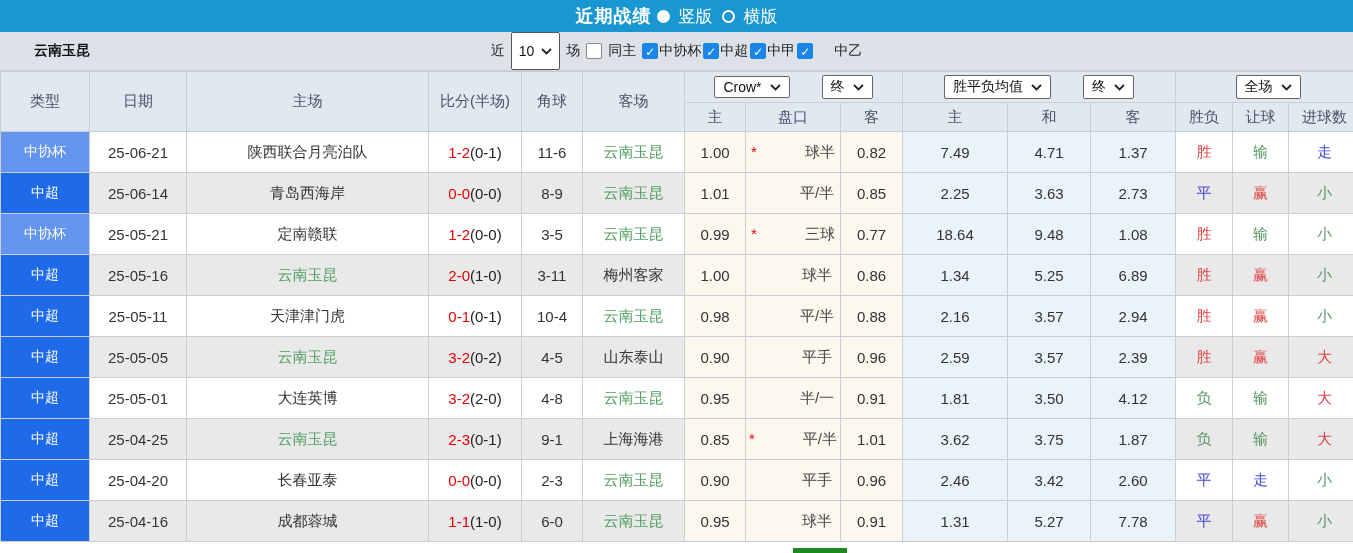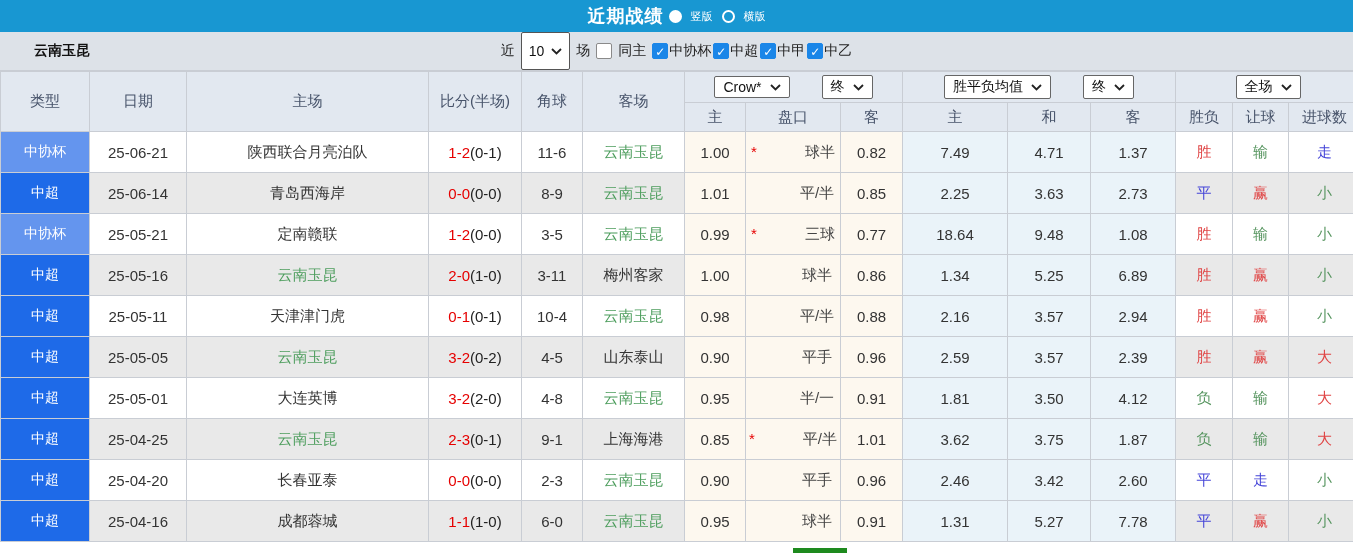--- a/index.html
+++ b/index.html
@@ -7,21 +7,21 @@
     font-family: "Liberation Sans", "DejaVu Sans", sans-serif; }
   .page { position: relative; width: 1353px; height: 553px; }
 
   
   .topbar { height: 32px; background: #1897d2; display: flex; align-items: center;
     justify-content: center; gap: 9px; color: #fff; }
   .topbar .title { font-size: 18px; font-weight: bold; letter-spacing: 1px; }
   .radio { display: inline-block; width: 13px; height: 13px; border-radius: 50%;
     border: 2px solid #fff; background: transparent; }
   .radio.filled { background: #fff; margin-left: -4px; }
-  .topbar .rlabel { font-size: 11px; }
+  .topbar .rlabel { font-size: 17px; }
 
   
   .filterbar { height: 39px; background: #dde2e8; display: flex; align-items: center;
     position: relative; font-size: 14px; color: #222; border-bottom: 1px solid #c9cdd4; }
   .teamname { position: absolute; left: 34px; font-size: 14px; font-weight: bold; color: #111; }
   .filterctrls { margin: 0 auto; display: flex; align-items: center; gap: 4px; }
   .selbox { display: inline-flex; align-items: center; gap: 7px; background: #fff;
     border: 1px solid #555; border-radius: 2px; padding: 10px 7px; font-size: 14px; color: #111; }
   .selbox svg { display: block; }
   .cb { display: inline-block; width: 16px; height: 16px; border: 1px solid #8a8a8a;
@@ -94,21 +94,21 @@
       <span class="cb"></span>
       <span class="flabel">同主</span>
       <span id="league-filters" style="display:inline-flex;align-items:center;">
           <span class="cb checked">✓</span>
           <span class="flabel" style="margin-left: 1px;">中协杯</span>
           <span class="cb checked">✓</span>
           <span class="flabel" style="margin-left: 1px;">中超</span>
           <span class="cb checked">✓</span>
           <span class="flabel" style="margin-left: 1px;">中甲</span>
           <span class="cb checked">✓</span>
-          <span class="flabel" style="margin-left: 1px;">中乙</span>
+          <span class="flabel" style="margin-left: 1px; padding-left: 20px;">中乙</span>
         </span>
     </div>
   </div>
 
   <table>
     <colgroup>
       <col class="c-type">
         <col class="c-date">
         <col class="c-home">
         <col class="c-score">

